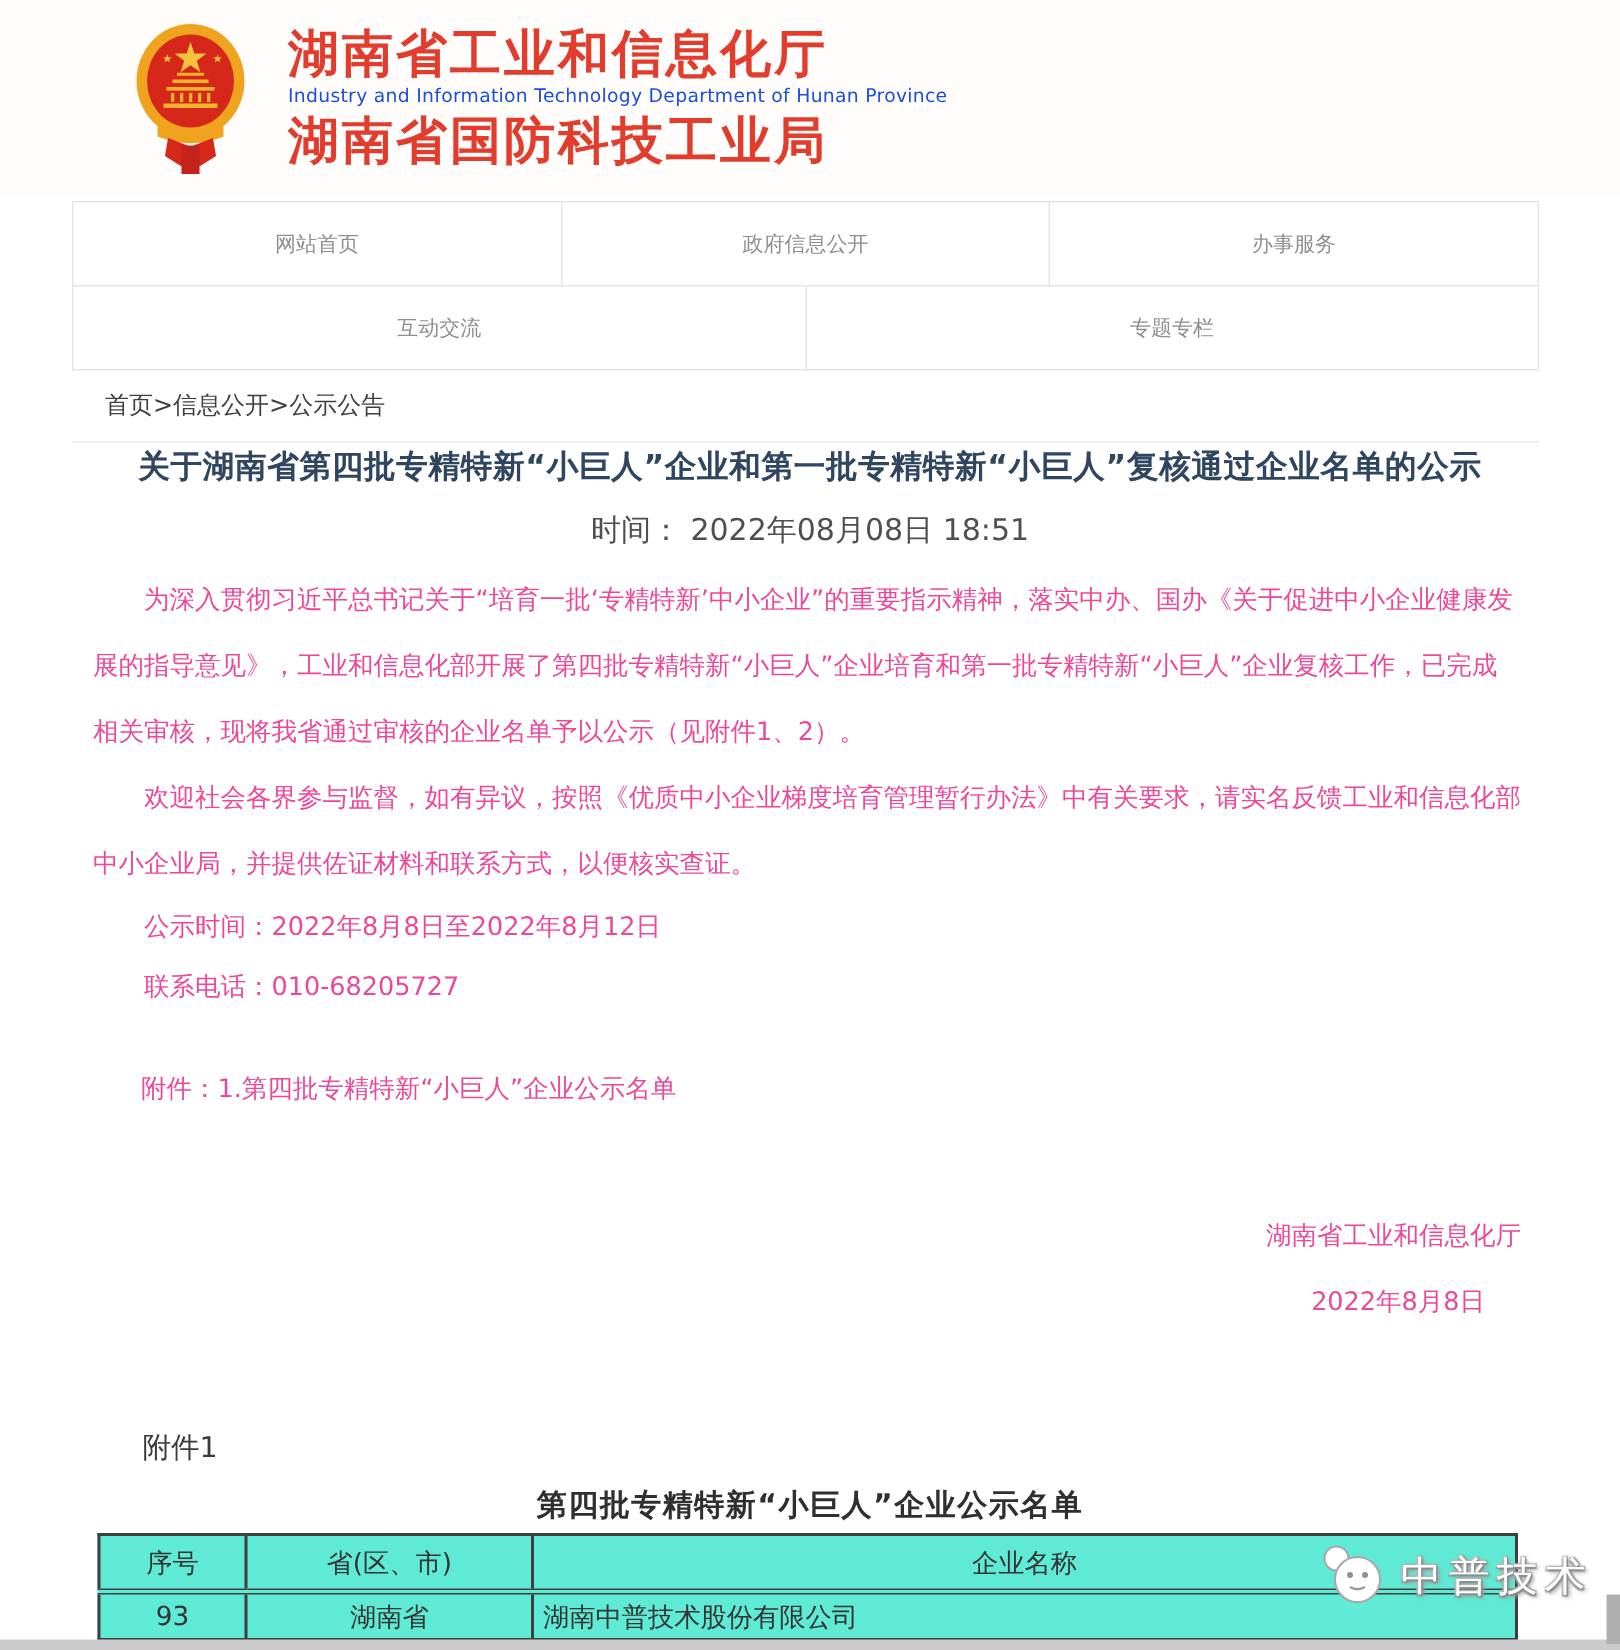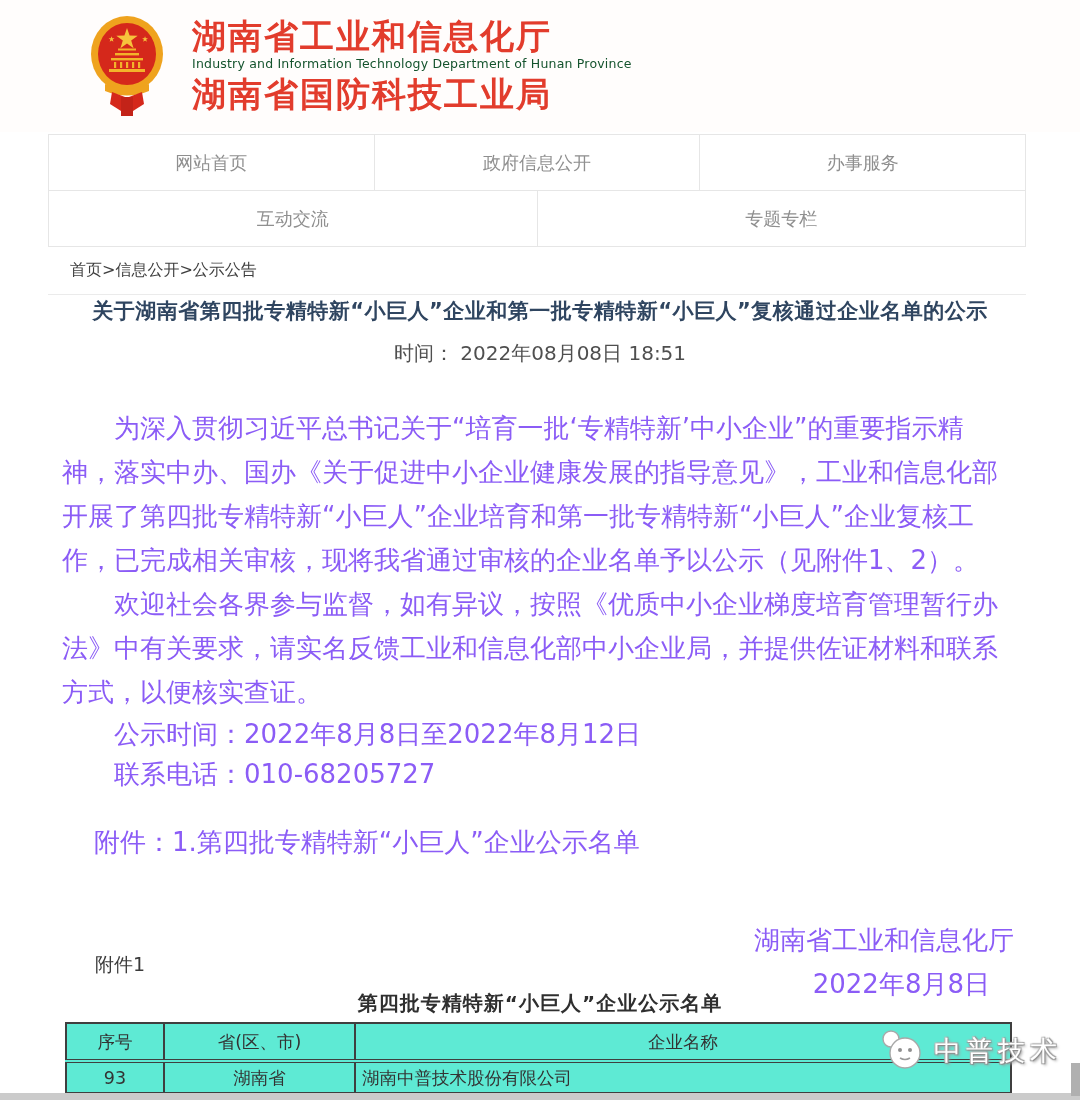--- a/index.html
+++ b/index.html
@@ -8,49 +8,49 @@
   .page {
     position:relative; width:1080px; height:1100px; margin:0 auto;
     background:#ffffff; overflow:hidden;
   }
 
   
   .site-header { position:absolute; top:0; left:0; width:100%; height:132px; background:#fffdfc; }
   .emblem { position:absolute; left:88px; top:12px; width:78px; height:106px; }
   .org-block { position:absolute; left:192px; top:16px; }
   .org-cn1 { font-size:34px; font-weight:bold; color:#e23c2c; letter-spacing:2px; line-height:40px; }
-  .org-en  { font-size:12.5px; color:#14532d; line-height:16px; letter-spacing:0.2px; }
+  .org-en  { font-size:12.5px; color:#1d4ed8; line-height:16px; letter-spacing:0.2px; }
   .org-cn2 { font-size:34px; font-weight:bold; color:#e23c2c; letter-spacing:2px; line-height:40px; margin-top:2px; }
 
   
   .main-nav { position:absolute; top:134px; left:48px; width:978px;
     border-top:1px solid #e6e6e6; border-left:1px solid #e6e6e6; }
   .nav-row { display:flex; }
   .nav-cell {
     height:56px; line-height:56px; text-align:center;
-    font-size:18px; color:#8f8f8f; cursor:pointer;
+    font-size:14px; color:#8f8f8f; cursor:pointer;
     border-right:1px solid #e6e6e6; border-bottom:1px solid #e6e6e6;
   }
   .nav-row1 .nav-cell { width:33.333%; }
   .nav-row2 .nav-cell { width:50%; }
 
   
   .breadcrumb-bar { position:absolute; top:252px; left:48px; width:978px;
     padding:8px 0 13px 22px; border-bottom:1px solid #ebebeb; }
   .breadcrumb { font-size:16px; color:#3f3f3f; cursor:pointer; }
 
   
   .article-title { position:absolute; top:297px; left:0; width:100%;
     text-align:center; font-size:21px; font-weight:bold; color:#2f4560; letter-spacing:0.5px; }
   .article-time { position:absolute; top:340px; left:0; width:100%;
     text-align:center; font-size:20px; color:#4f4f4f; }
 
   
-  .article-body { position:absolute; top:406px; left:62px; width:952px;
-    font-size:26px; color:#8b5cf6; line-height:44px; }
+  .article-body { position:absolute; top:378px; left:62px; width:952px;
+    font-size:17px; color:#ec4899; line-height:44px; }
   .article-body p.para { text-indent:2em; }
   .info-line { line-height:40px; text-indent:2em; }
   .attachments { margin-top:26px; }
   .attach-label-line { line-height:44px; padding-left:32px; }
   .attach-line2 { line-height:44px; padding-left:97px; }
   .sig-block { margin-top:54px; text-align:right; }
   .sig-org { line-height:44px; }
   .sig-date { line-height:44px; padding-right:24px; }
 
   

